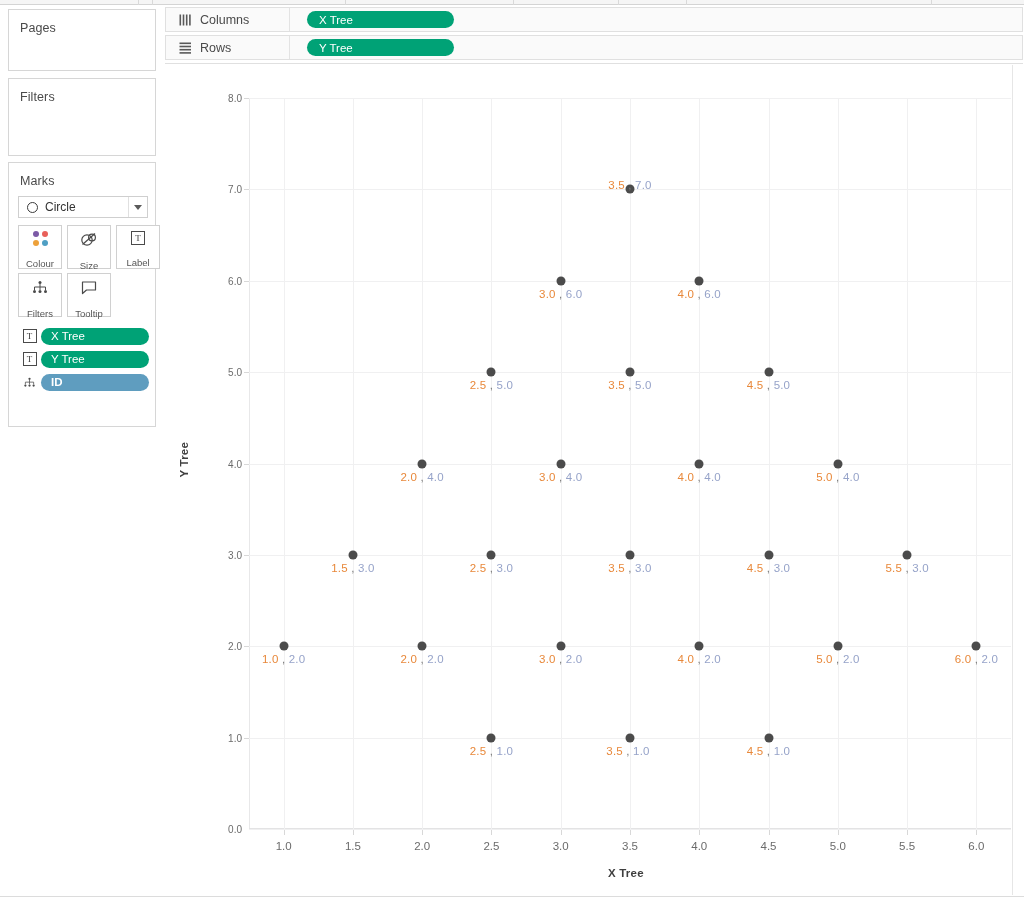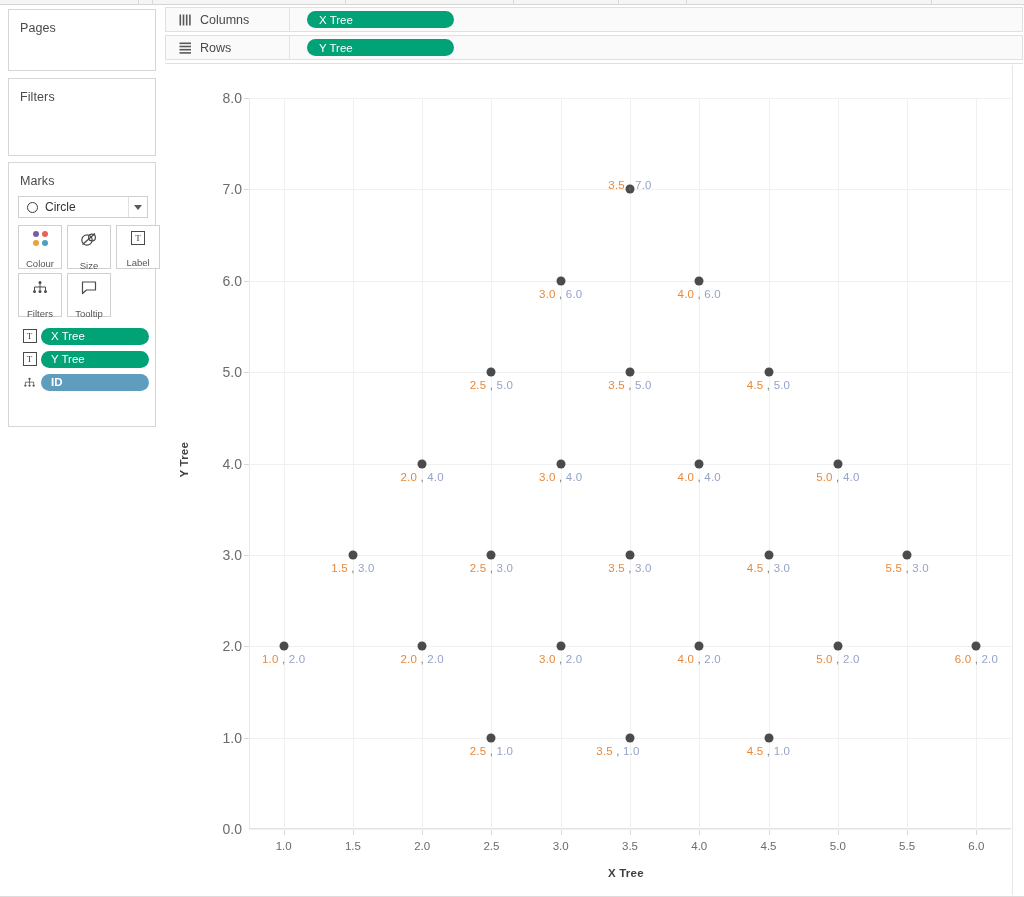--- a/index.html
+++ b/index.html
@@ -157,21 +157,21 @@
     position: absolute; transform: translate(-50%, 0);
     font-size: 11.5px; white-space: nowrap; letter-spacing: .2px;
   }
   .mark-lbl .xv { color: #e8883a; }
   .mark-lbl .cm { color: #7b7b7b; }
   .mark-lbl .yv { color: #96a3c9; }
 
   
   .ytick {
     position: absolute; right: 0; transform: translateY(-50%);
-    font-size: 14px; color: #6b6b6b; text-align: right;
+    font-size: 10px; color: #6b6b6b; text-align: right;
     padding-right: 7px; width: 40px;
   }
   .ytick-mark { position:absolute; width:5px; height:1px; background:#d8d8d8; }
   .xtick {
     position: absolute; transform: translateX(-50%);
     font-size: 11.5px; color: #6b6b6b;
   }
   .xtick-mark { position:absolute; width:1px; height:5px; background:#d8d8d8; }
   .axis-title-x {
     position: absolute; font-size: 11.5px; color: #3f3f3f; font-weight: bold;
@@ -414,21 +414,21 @@
           <div class="mark-lbl" style="left: 311.727px; top: 555.25px;"><span class="xv" style="color: rgb(232, 136, 58);">3.0</span><span class="cm"> , </span><span class="yv" style="color: rgb(150, 163, 201);">2.0</span></div>
           <div class="mark-pt" style="left: 450.273px; top: 548.25px; background: rgb(75, 75, 75);"></div>
           <div class="mark-lbl" style="left: 450.273px; top: 555.25px;"><span class="xv" style="color: rgb(232, 136, 58);">4.0</span><span class="cm"> , </span><span class="yv" style="color: rgb(150, 163, 201);">2.0</span></div>
           <div class="mark-pt" style="left: 588.818px; top: 548.25px; background: rgb(75, 75, 75);"></div>
           <div class="mark-lbl" style="left: 588.818px; top: 555.25px;"><span class="xv" style="color: rgb(232, 136, 58);">5.0</span><span class="cm"> , </span><span class="yv" style="color: rgb(150, 163, 201);">2.0</span></div>
           <div class="mark-pt" style="left: 727.364px; top: 548.25px; background: rgb(75, 75, 75);"></div>
           <div class="mark-lbl" style="left: 727.364px; top: 555.25px;"><span class="xv" style="color: rgb(232, 136, 58);">6.0</span><span class="cm"> , </span><span class="yv" style="color: rgb(150, 163, 201);">2.0</span></div>
           <div class="mark-pt" style="left: 242.455px; top: 639.625px; background: rgb(75, 75, 75);"></div>
           <div class="mark-lbl" style="left: 242.455px; top: 646.625px;"><span class="xv" style="color: rgb(232, 136, 58);">2.5</span><span class="cm"> , </span><span class="yv" style="color: rgb(150, 163, 201);">1.0</span></div>
           <div class="mark-pt" style="left: 381px; top: 639.625px; background: rgb(75, 75, 75);"></div>
-          <div class="mark-lbl" style="left: 369px; top: 646.625px; text-align: right;"><span class="xv" style="color: rgb(232, 136, 58);">3.5</span><span class="cm"> , </span><span class="yv" style="color: rgb(150, 163, 201);">1.0</span></div>
+          <div class="mark-lbl" style="left: 379px; top: 646.625px; text-align: right;"><span class="xv" style="color: rgb(232, 136, 58);">3.5</span><span class="cm"> , </span><span class="yv" style="color: rgb(150, 163, 201);">1.0</span></div>
           <div class="mark-pt" style="left: 519.545px; top: 639.625px; background: rgb(75, 75, 75);"></div>
           <div class="mark-lbl" style="left: 519.545px; top: 646.625px;"><span class="xv" style="color: rgb(232, 136, 58);">4.5</span><span class="cm"> , </span><span class="yv" style="color: rgb(150, 163, 201);">1.0</span></div>
         </div>
 
       <div id="axis-layer">
           <div class="ytick" style="top: 764px; left: 0px; width: 84px;">0.0</div>
           <div class="ytick" style="top: 672.625px; left: 0px; width: 84px;">1.0</div>
           <div class="ytick-mark" style="left: 79px; top: 672.625px;"></div>
           <div class="ytick" style="top: 581.25px; left: 0px; width: 84px;">2.0</div>
           <div class="ytick-mark" style="left: 79px; top: 581.25px;"></div>

